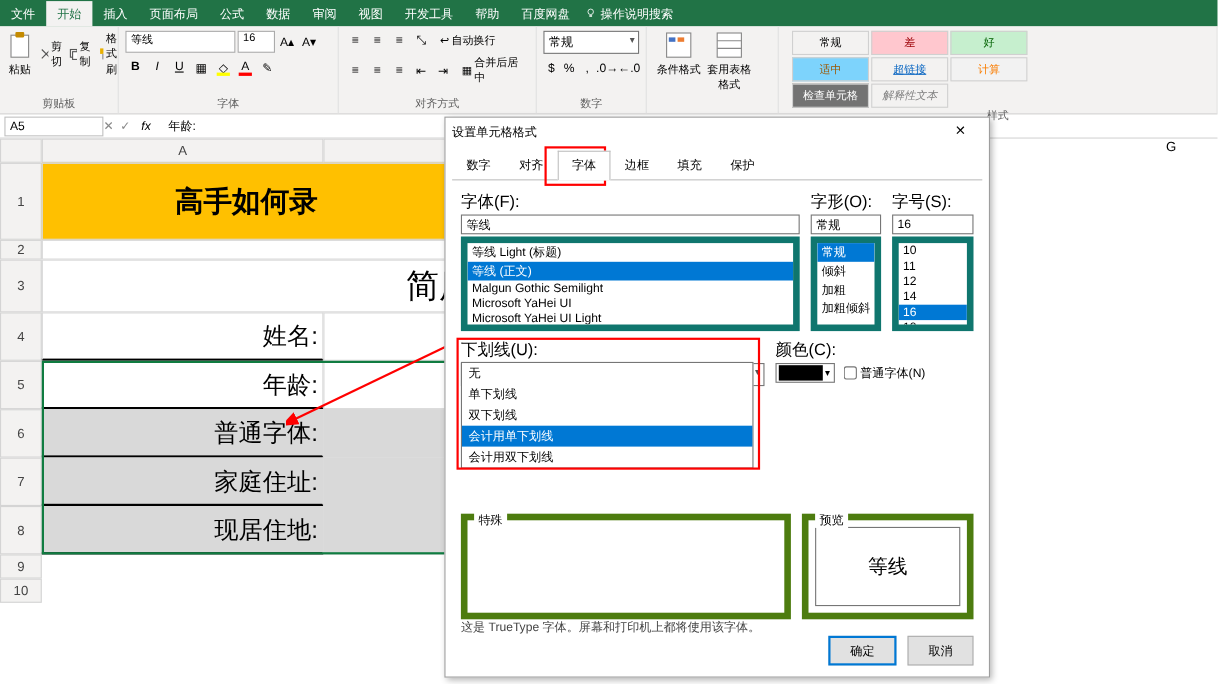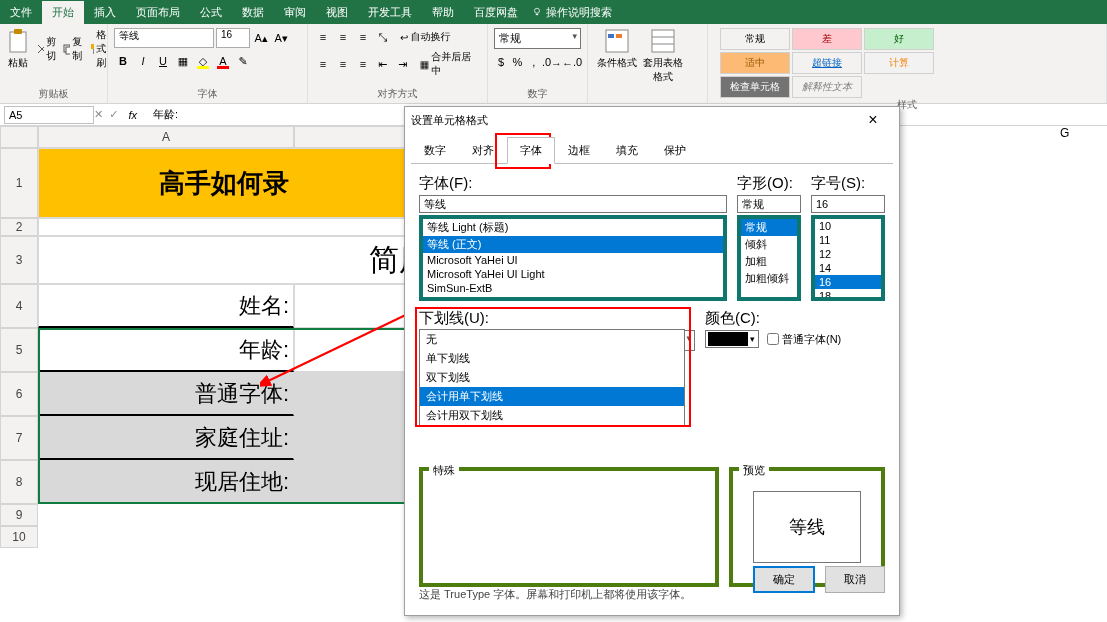--- a/index.html
+++ b/index.html
@@ -58,36 +58,36 @@
     .dialog { position: absolute; left: 404px; top: 106px; width: 496px; height: 510px; background: #fff; border: 1px solid #9e9e9e; box-shadow: 2px 2px 6px rgba(0,0,0,0.3); z-index: 20; font-size: 11px; }
     .dialog .dlg-title { height: 26px; display: flex; align-items: center; padding: 0 6px; font-size: 11px; }
     .dialog .dlg-title .close { margin-left: auto; width: 40px; text-align: center; font-size: 16px; }
     .dialog .tabs { display: flex; margin: 4px 6px 0; position: relative; }
     .dialog .tabs .dtab { padding: 5px 12px; border: 1px solid transparent; font-size: 11px; cursor: pointer; }
     .dialog .tabs .dtab.active { border: 1px solid #bfbfbf; border-bottom-color: #fff; background: #fff; z-index: 2; }
     .dialog .tabs .underline { position: absolute; bottom: 0; left: 0; right: 0; height: 1px; background: #bfbfbf; }
     .highlight-box { position: absolute; border: 2px solid #ff0000; pointer-events: none; }
     .dlg-body { padding: 10px 14px; }
     .lbl { font-size: 15px; margin-bottom: 2px; }
-    .listbox { border: 4px solid #0f766e; background: #fff; overflow: hidden; font-size: 11px; }
+    .listbox { border: 6px solid #0f766e; background: #fff; overflow: hidden; font-size: 11px; }
     .listbox .item { padding: 1px 4px; white-space: nowrap; }
     .listbox .item.sel { background: #0078d4; color: #fff; }
     .listbox .sizeitem { text-align: left; }
     .text-input { border: 1px solid #767676; padding: 2px 4px; width: 100%; font-size: 11px; }
     .combo { border: 1px solid #767676; padding: 2px 16px 2px 4px; background: #fff; position: relative; font-size: 11px; }
     .combo::after { content: "▾"; position: absolute; right: 3px; top: 2px; font-size: 9px; color: #555; }
     .preview-box { border: 1px solid #767676; height: 72px; display: flex; align-items: center; justify-content: center; font-size: 18px; font-family: "DengXian", serif; }
     .btn { border: 1px solid #adadad; background: #e1e1e1; padding: 4px 18px; font-size: 11px; cursor: pointer; }
     .btn.primary { border: 2px solid #0078d4; }
-    .dlg-footer { position: absolute; bottom: 22px; right: 14px; display: flex; gap: 10px; }
+    .dlg-footer { position: absolute; bottom: 10px; right: 14px; display: flex; gap: 10px; }
     .colorbox { width: 54px; height: 18px; border: 1px solid #767676; display: inline-flex; align-items: center; }
     .colorbox .sw { width: 40px; height: 14px; background: #000; margin: 0 2px; }
     .cbx { display: inline-flex; align-items: center; gap: 3px; font-size: 11px; }
     .cbx input { width: 12px; height: 12px; }
-    .fieldset { border: 4px solid #4d7c0f; padding: 20px; position: relative; margin-top: 6px; }
+    .fieldset { border: 6px solid #4d7c0f; padding: 6px; position: relative; margin-top: 6px; }
     .fieldset .legend { position: absolute; top: -8px; left: 6px; background: #fff; padding: 0 4px; font-size: 11px; }
     .drop-open { position: absolute; border: 1px solid #767676; background: #fff; font-size: 11px; }
     .drop-open .item { padding: 2px 6px; }
     .drop-open .item.sel { background: #0078d4; color: #fff; }
   </style>
 </head>
 <body>
 
 <div class="tab-bar">
   <div class="tab">文件</div>
@@ -223,21 +223,21 @@
     </div>
     <div class="group-label" style="visibility:hidden">.</div>
   </div>
 
   <div class="group" style="flex:1">
     <div style="display:flex">
       <div class="styles-gallery">
         <div class="cell">常规</div>
         <div class="cell" style="background:#ffc7ce;color:#9c0006">差</div>
         <div class="cell" style="background:#c6efce;color:#006100">好</div>
-        <div class="cell" style="background:#fdba74;color:#9c5700">适中</div>
+        <div class="cell" style="background:#7dd3fc;color:#9c5700">适中</div>
         <div class="cell" style="color:#0563c1;text-decoration:underline">超链接</div>
         <div class="cell" style="background:#f2f2f2;color:#fa7d00">计算</div>
         <div class="cell" style="background:#737373;color:#fff">检查单元格</div>
         <div class="cell" style="font-style:italic;color:#7f7f7f">解释性文本</div>
       </div>
     </div>
     <div class="group-label">样式</div>
   </div>
 </div>
 
@@ -321,20 +321,21 @@
   <div class="highlight-box" style="top:26px;left:90px;width:56px;height:36px"></div>
 
   <div class="dlg-body">
     <div style="display:flex;gap:10px">
       <div style="flex:1">
         <div class="lbl">字体(F):</div>
         <input class="text-input" value="等线" style="">
         <div class="listbox" style="height:86px;margin-top:2px">
           <div class="item">等线 Light (标题)</div>
           <div class="item sel">等线 (正文)</div>
+          <div class="item">Malgun Gothic Semilight</div>
           <div class="item">Microsoft YaHei UI</div>
           <div class="item">Microsoft YaHei UI Light</div>
           <div class="item">SimSun-ExtB</div>
         </div>
       </div>
       <div style="width:64px">
         <div class="lbl">字形(O):</div>
         <input class="text-input" value="常规" style="">
         <div class="listbox" style="height:86px;margin-top:2px">
           <div class="item sel">常规</div>

